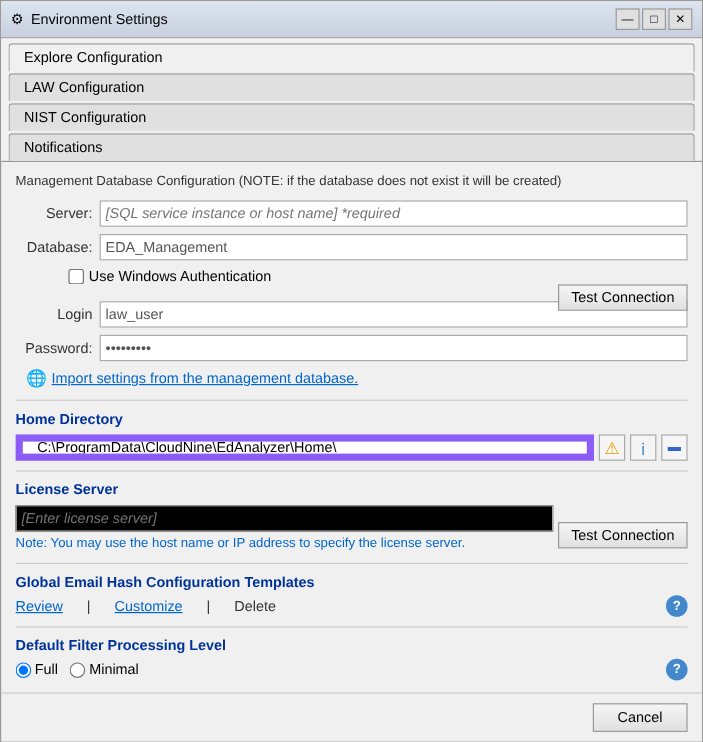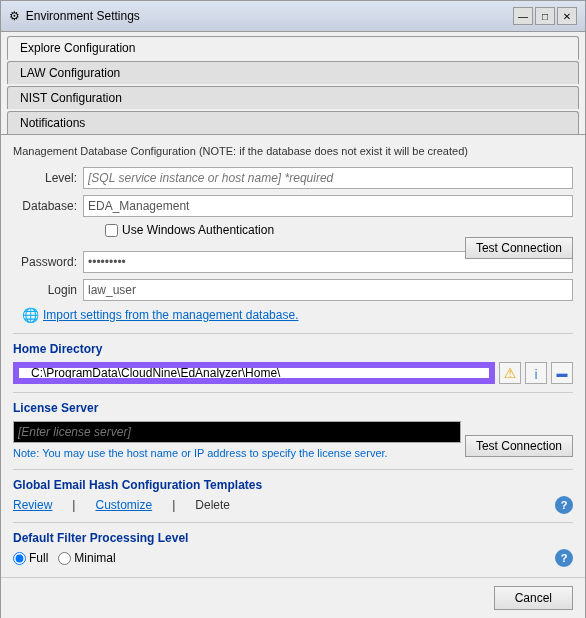--- a/index.html
+++ b/index.html
@@ -102,21 +102,21 @@
       font-size: 12px;
       color: #555;
     }
     .form-input.placeholder-style {
       color: #aaa;
       font-style: italic;
     }
     .checkbox-row {
       display: flex;
       align-items: center;
-      margin-left: 92px;
+      margin-left: 44px;
       margin-bottom: 6px;
     }
     .checkbox-row input[type="checkbox"] {
       margin-right: 4px;
     }
     .test-connection-btn {
       position: absolute;
       right: 0;
       top: 14px;
       padding: 3px 10px;
@@ -306,45 +306,45 @@
     <div class="tab">LAW Configuration</div>
     <div class="tab">NIST Configuration</div>
     <div class="tab">Notifications</div>
   </div>
 
   <div class="content">
 
     <div class="section-note">Management Database Configuration (NOTE: if the database does not exist it will be created)</div>
 
     <div class="form-group">
-      <span class="form-label">Level:</span>
+      <span class="form-label">Server:</span>
       <input type="text" class="form-input placeholder-style" placeholder="[SQL service instance or host name] *required" style="">
     </div>
 
     <div class="form-group">
       <span class="form-label">Database:</span>
       <input type="text" class="form-input" value="EDA_Management" style="">
     </div>
 
     <div style="display:flex; align-items:flex-start; justify-content:space-between; margin-bottom:6px;">
       <div class="checkbox-row" style="margin-bottom:0;">
         <input type="checkbox" style="">
         <span>Use Windows Authentication</span>
       </div>
       <button class="test-connection-btn" style="position:relative;">Test Connection</button>
     </div>
 
     <div class="form-group">
+      <span class="form-label">Login</span>
+      <input type="text" class="form-input" value="law_user" style="">
+    </div>
+
+    <div class="form-group">
       <span class="form-label">Password:</span>
       <input type="password" class="form-input" value="password1" style="">
-    </div>
-
-    <div class="form-group">
-      <span class="form-label">Login</span>
-      <input type="text" class="form-input" value="law_user" style="">
     </div>
 
     <div class="import-link-row">
       <span class="import-globe" style="color: #2a8a2a; font-size:14px;">🌐</span>
       <span class="import-link">Import settings from the management database.</span>
     </div>
 
     <hr class="divider">
 
     <div class="section-header">Home Directory</div>

